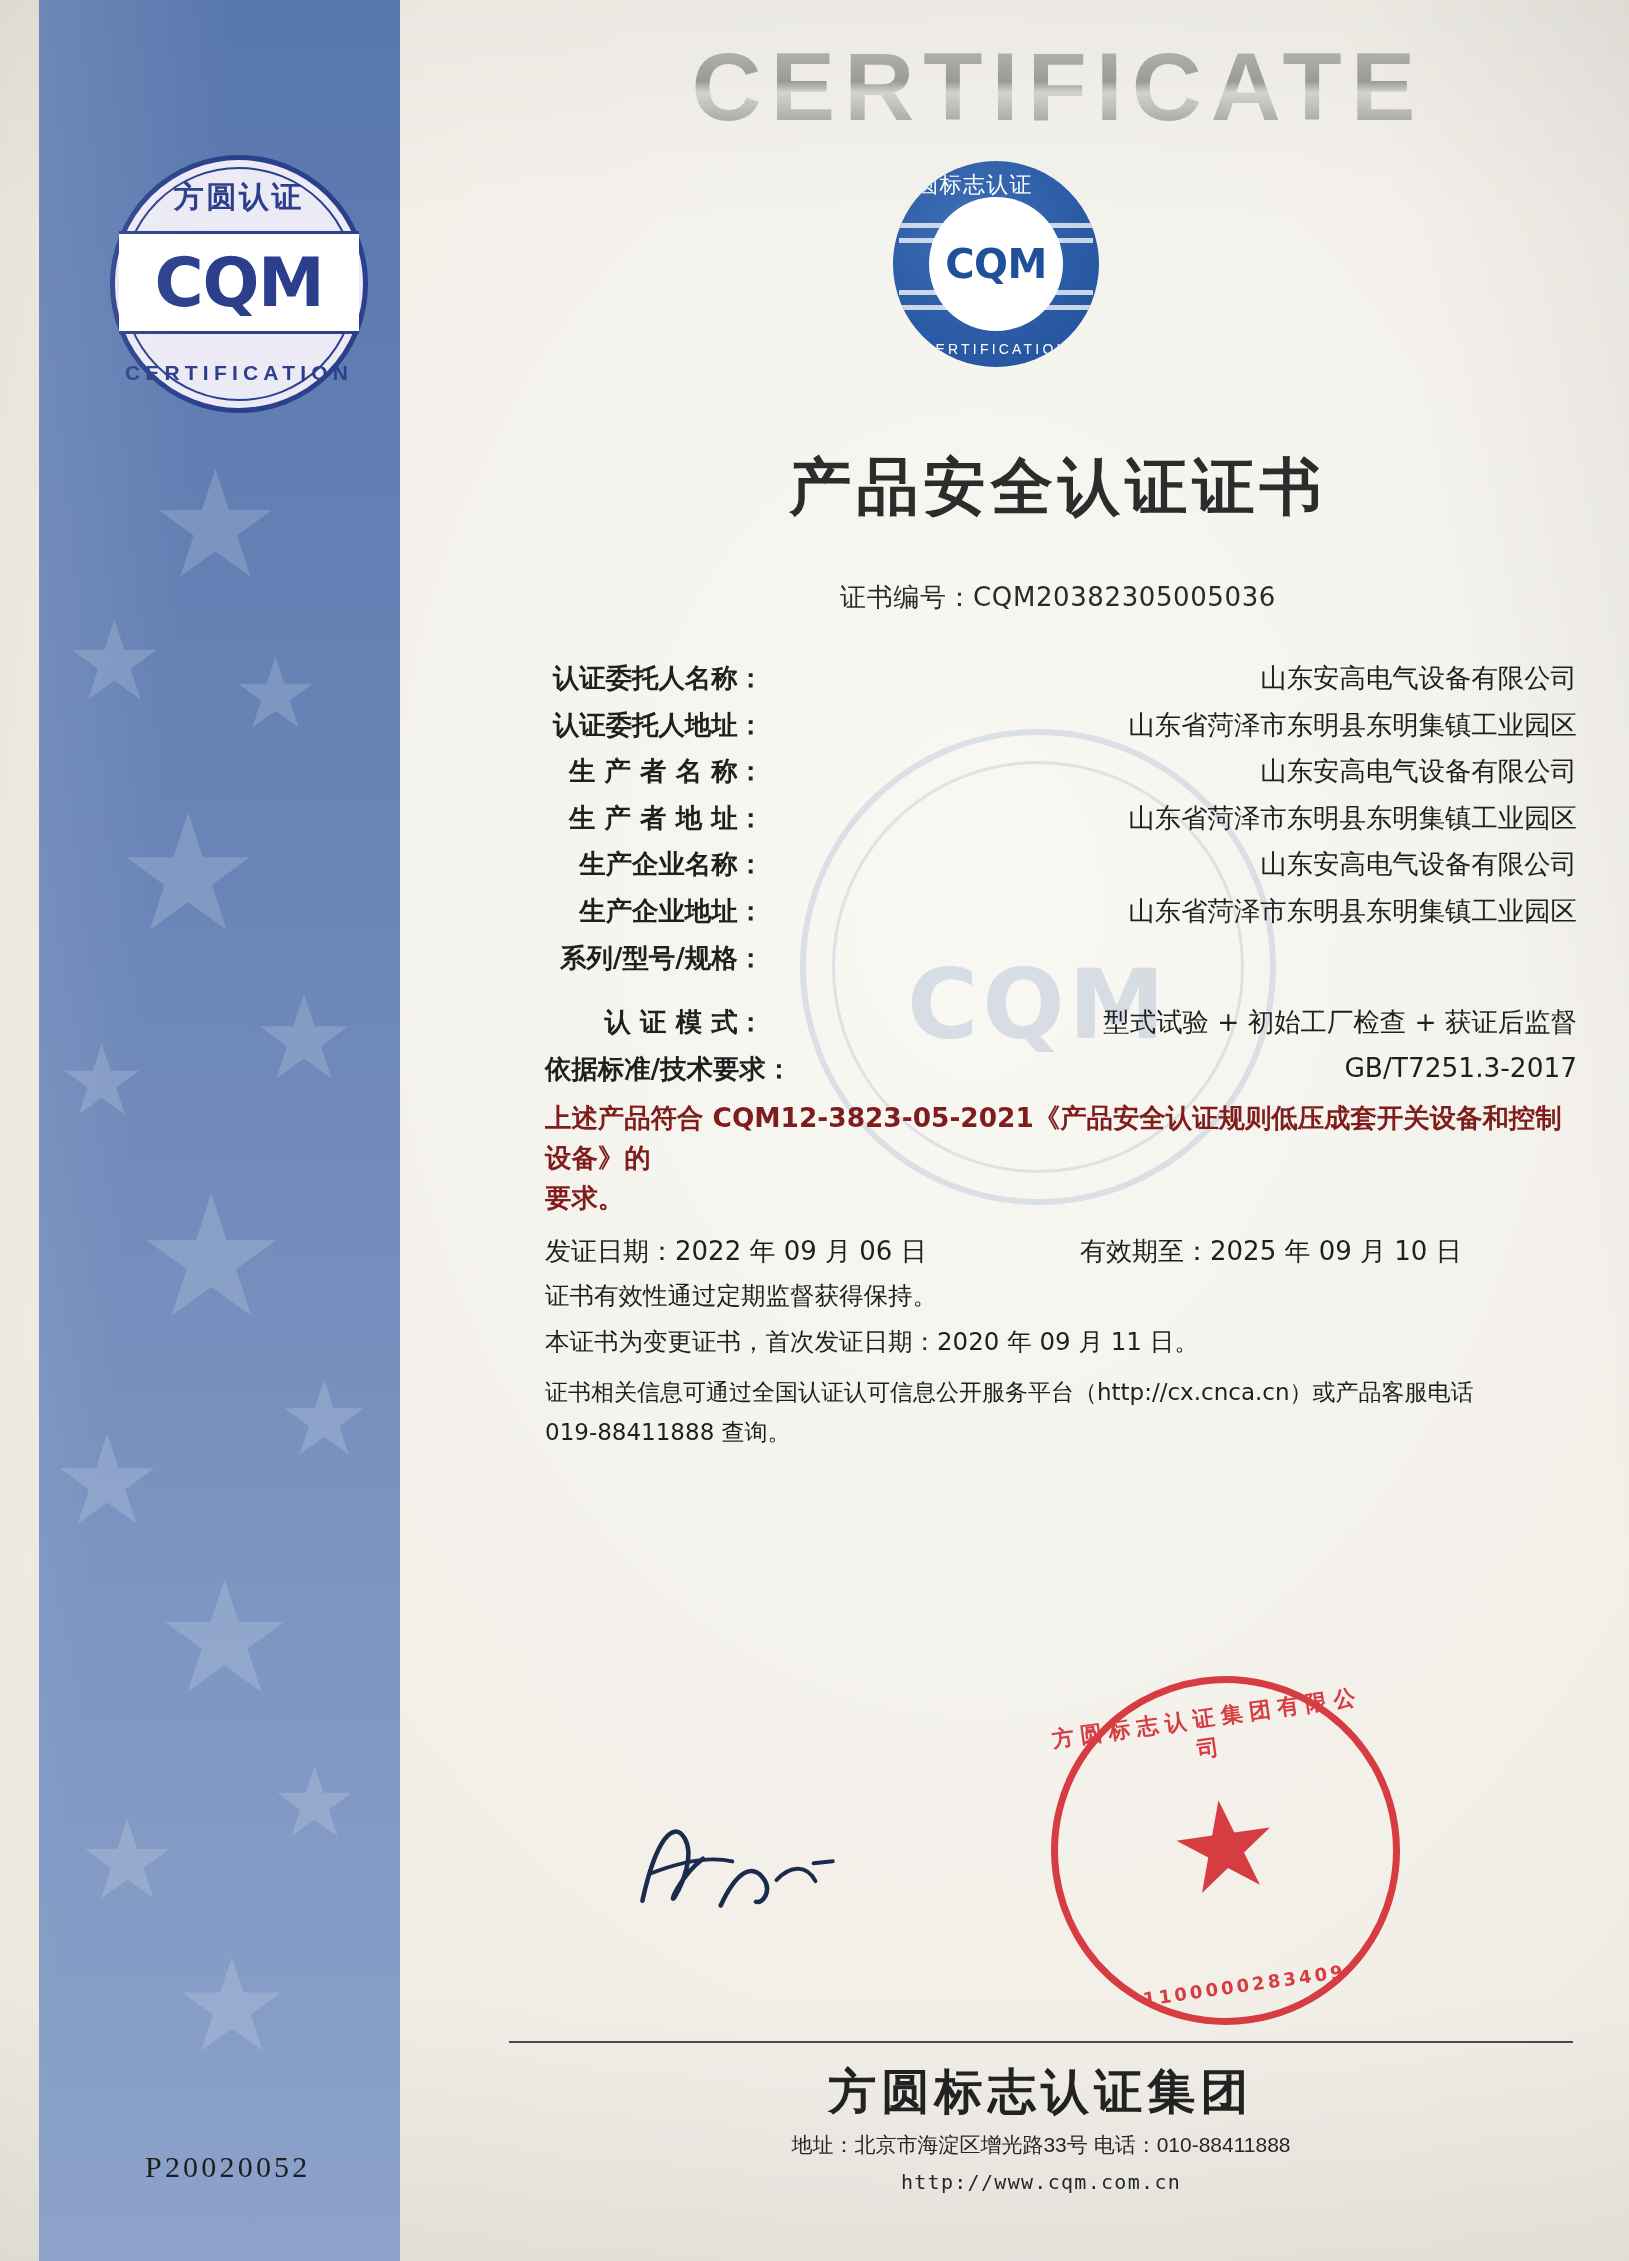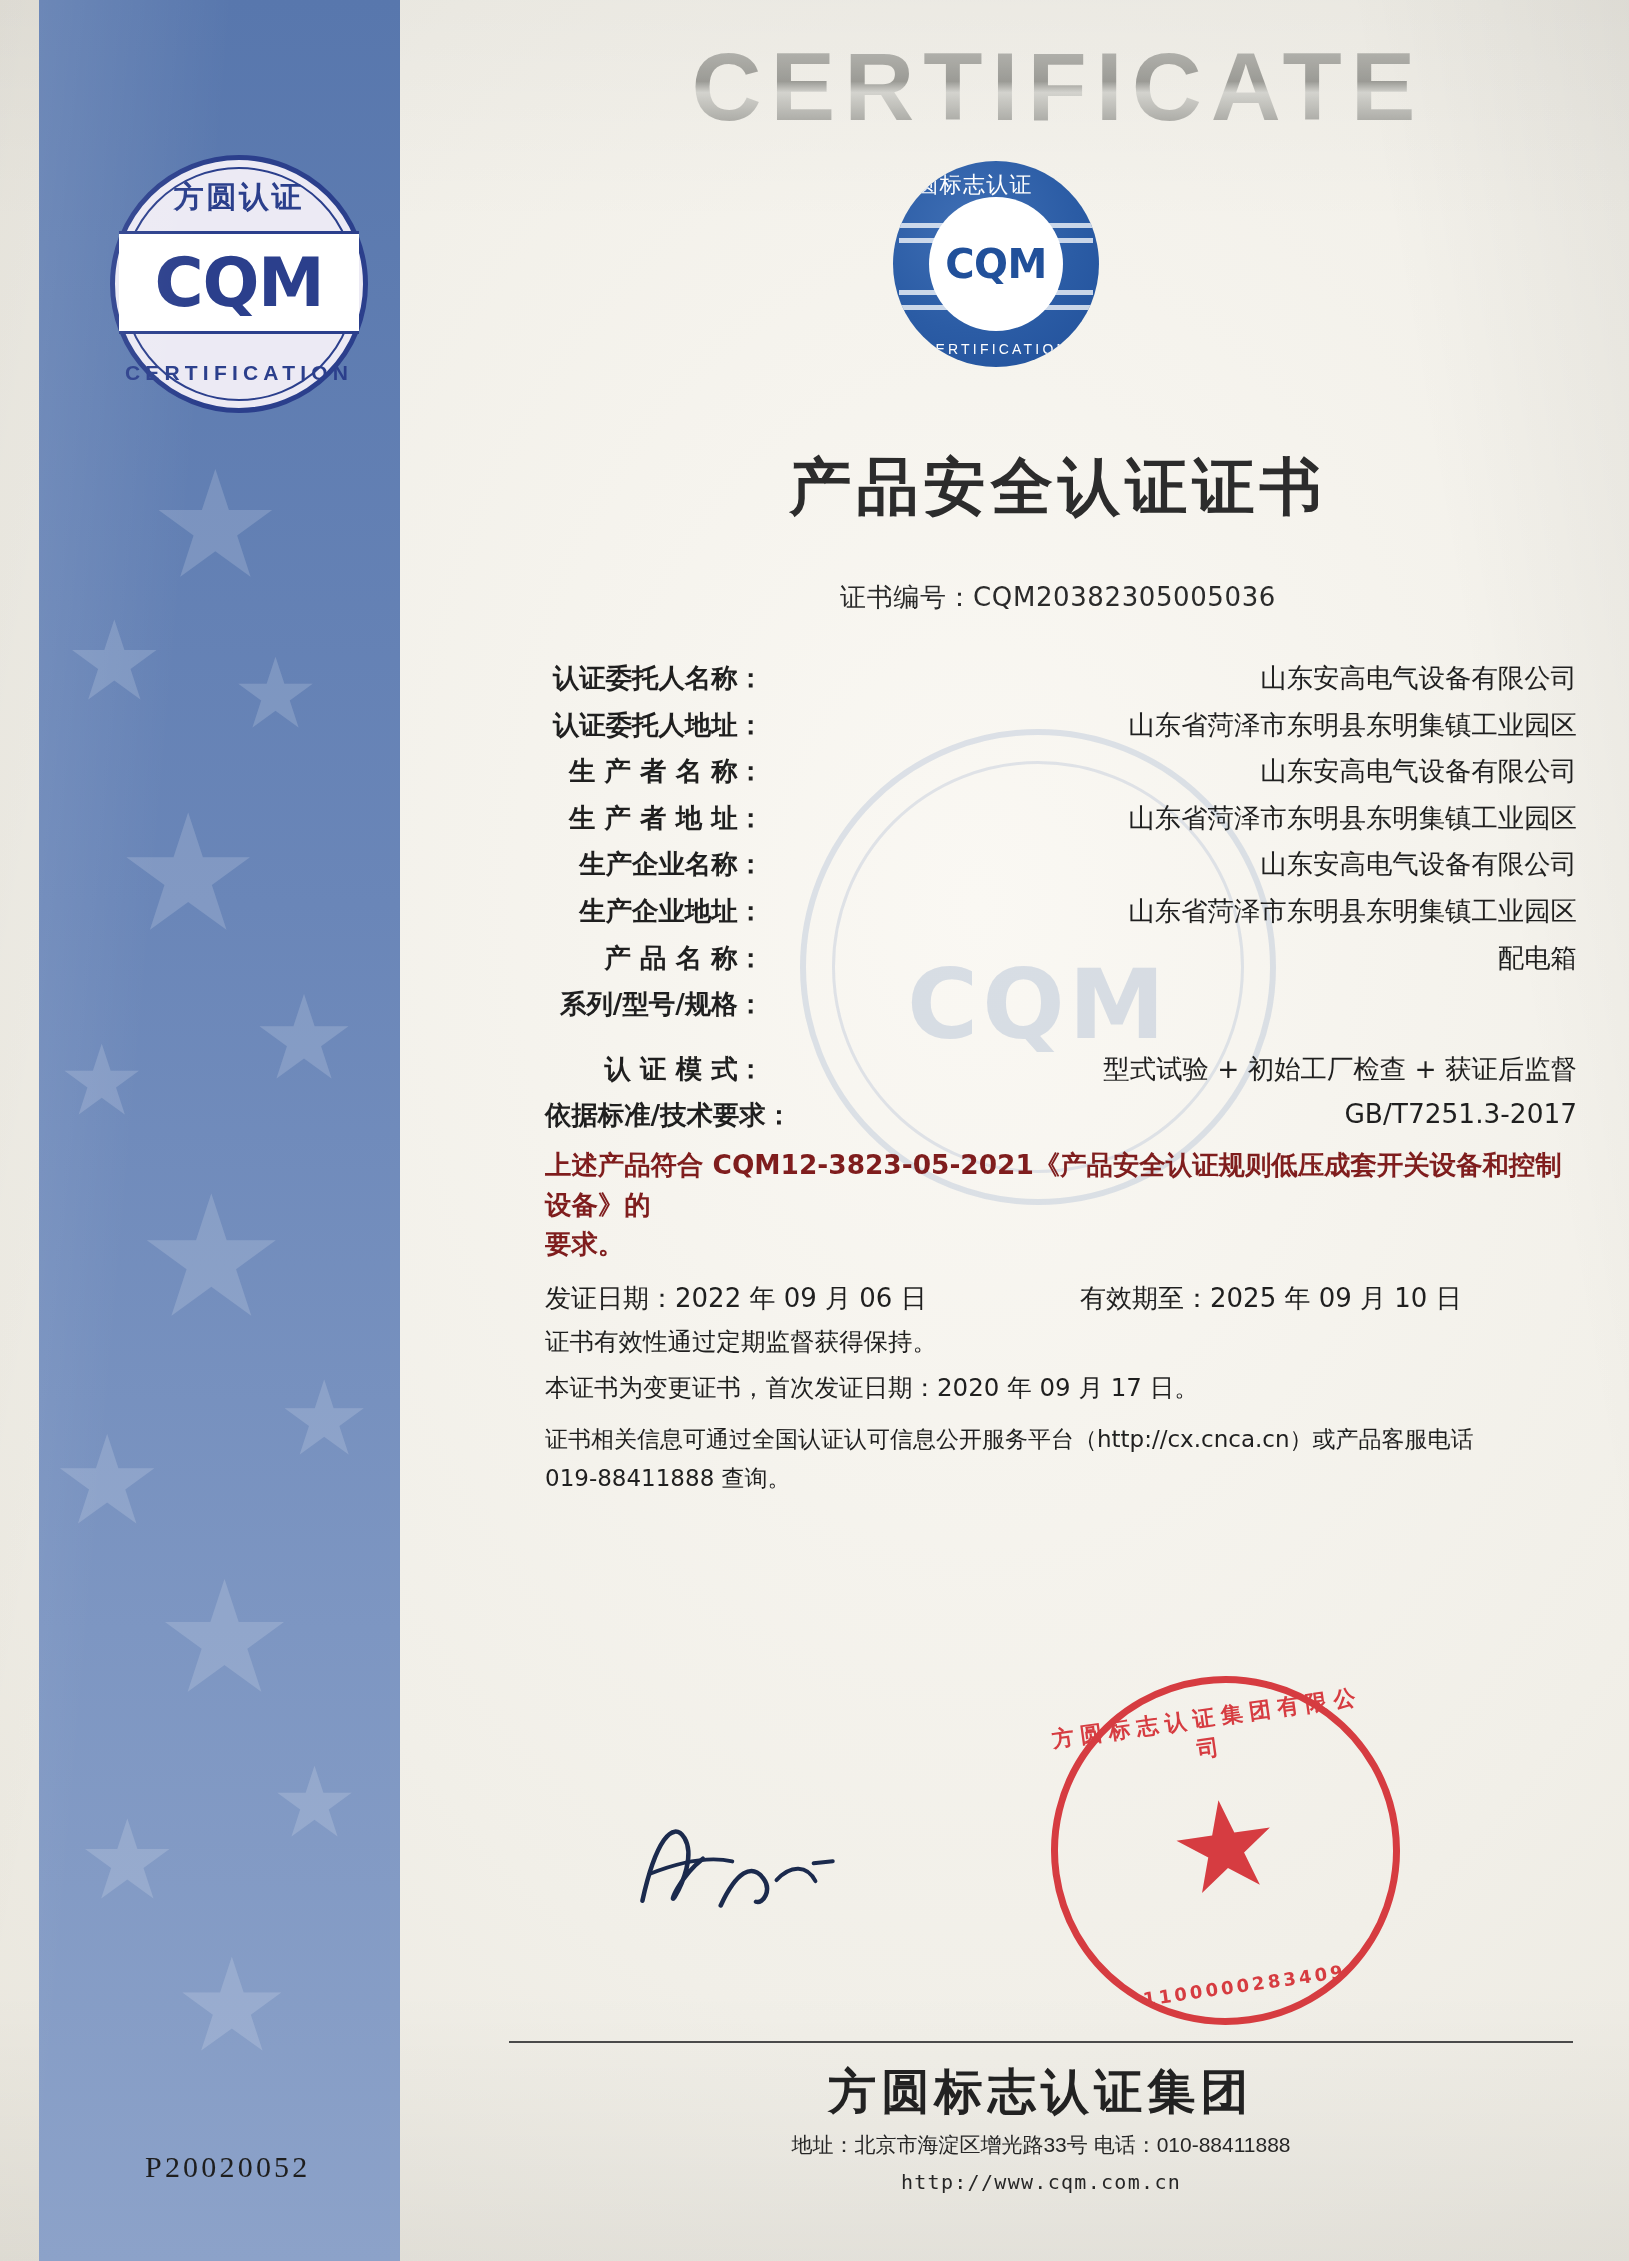--- a/index.html
+++ b/index.html
@@ -489,24 +489,20 @@
       <div class="field-value">山东省菏泽市东明县东明集镇工业园区</div>
     </div>
     <div class="field-row">
       <div class="field-label lbl-wide">生产企业名称：</div>
       <div class="field-value">山东安高电气设备有限公司</div>
     </div>
     <div class="field-row">
       <div class="field-label lbl-wide">生产企业地址：</div>
       <div class="field-value">山东省菏泽市东明县东明集镇工业园区</div>
     </div>
-    <div class="field-row">
-      <div class="field-label lbl-wide">产 品 名 称：</div>
-      <div class="field-value">配电箱</div>
-    </div>
 
     <div class="field-row">
       <div class="field-label lbl-wide">系列/型号/规格：</div>
     </div>
 
     <div class="spacer-sm"></div>
 
     <div class="field-row">
       <div class="field-label lbl-wide">认 证 模 式：</div>
       <div class="field-value">型式试验 + 初始工厂检查 + 获证后监督</div>
@@ -517,21 +513,21 @@
     </div>
 
     <div class="para bold" style="margin-top:6.4px;">上述产品符合 CQM12-3823-05-2021《产品安全认证规则低压成套开关设备和控制设备》的</div>
     <div class="para bold">要求。</div>
 
     <div class="dates-row">
       <div class="issue">发证日期：2022 年 09 月 06 日</div>
       <div>有效期至：2025 年 09 月 10 日</div>
     </div>
     <div class="small-note">证书有效性通过定期监督获得保持。</div>
-    <div class="small-note">本证书为变更证书，首次发证日期：2020 年 09 月 17 日。</div>
+    <div class="small-note">本证书为变更证书，首次发证日期：2020 年 09 月 11 日。</div>
 
     <div class="footnote">证书相关信息可通过全国认证认可信息公开服务平台（http://cx.cnca.cn）或产品客服电话</div>
     <div class="footnote" style="margin-top:2.6px;">019-88411888 查询。</div>
   </div>
 
   <div class="signature">
     <svg width="271" height="129" viewBox="0 0 420 200">
       <path d="M30,150 C60,60 90,30 105,60 C118,88 95,130 80,150 C70,162 90,120 130,95" fill="none" stroke="#1b2a4d" stroke-width="7" stroke-linecap="round"></path>
       <path d="M45,110 C95,96 140,92 175,104" fill="none" stroke="#1b2a4d" stroke-width="6" stroke-linecap="round"></path>
       <path d="M150,170 C180,120 205,110 220,135 C232,155 215,175 205,170" fill="none" stroke="#1b2a4d" stroke-width="7" stroke-linecap="round"></path>

